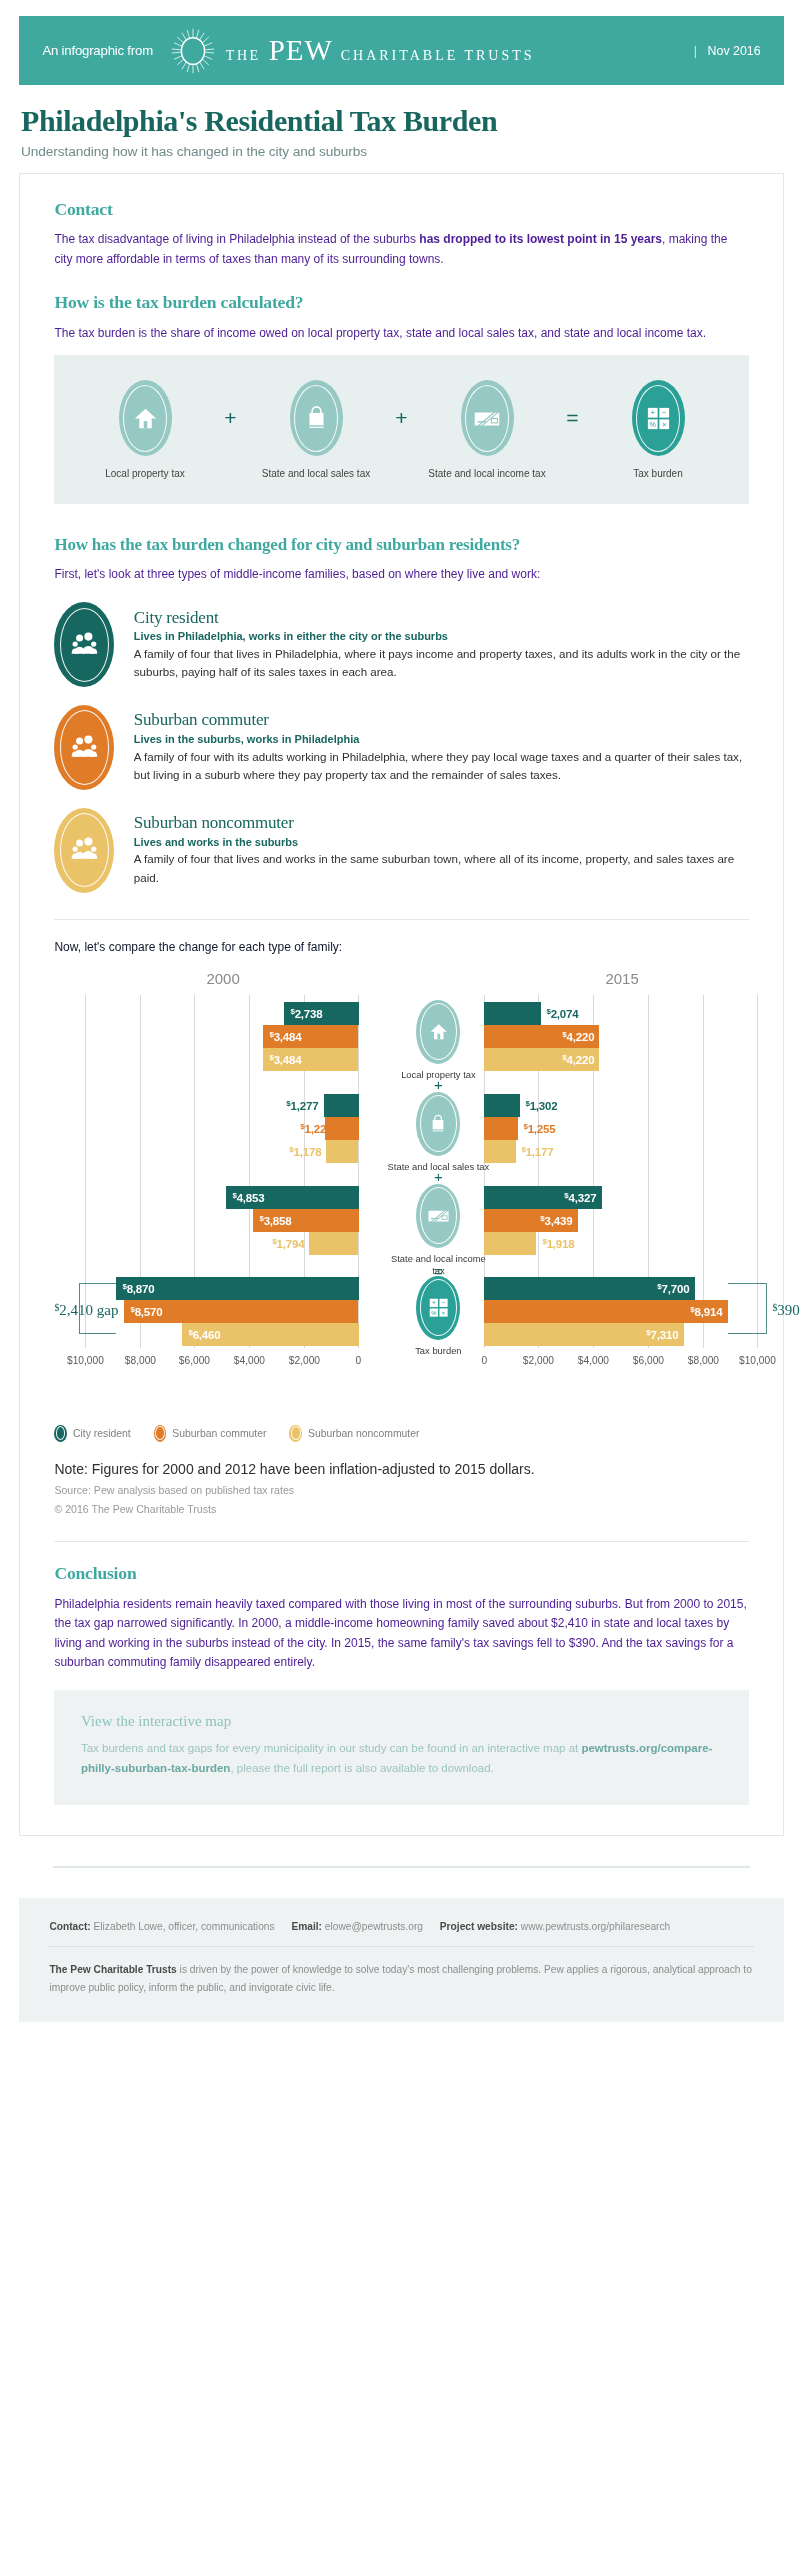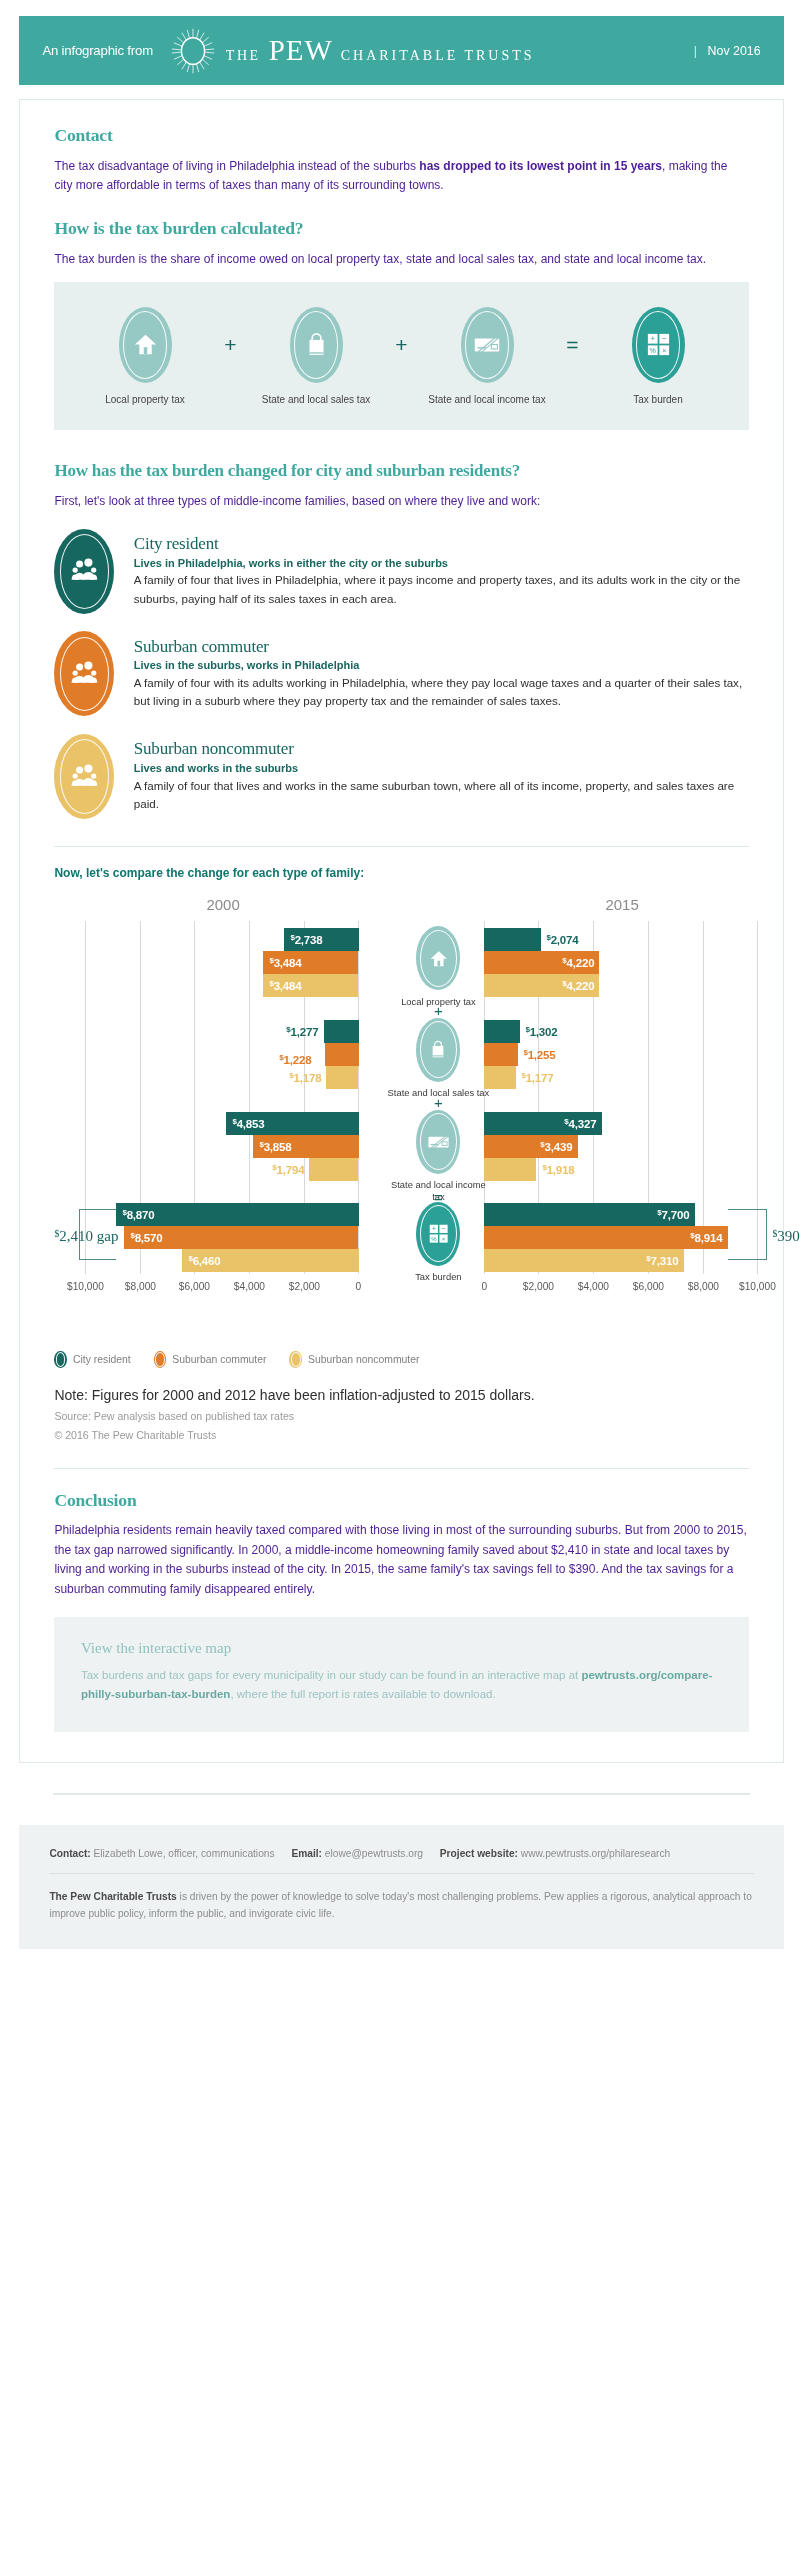--- a/index.html
+++ b/index.html
@@ -150,21 +150,21 @@
   .fam-desc {
     font-size: 11.6px;
     line-height: 1.6;
     color: #2f2f2f;
     margin-top: 2.6px;
   }
 
   hr.rule { border: none; border-top: 0.9px solid #dfe9e8; margin: 26.5px 0 0 0; }
 
   
-  .chart-intro { font-size: 12px; color: #0f766e; margin-top: 19.4px; font-weight: bold; }
+  .chart-intro { font-size: 12px; color: #0f172a; margin-top: 19.4px; }
   .chart {
     position: relative;
     margin-top: 16px;
     height: 441px;
   }
   .yearlabel {
     position: absolute;
     font-size: 15px;
     color: #8a8a8a;
     font-family: "Liberation Sans", sans-serif;
@@ -311,20 +311,24 @@
         <span class="pew-pew">PEW</span>
         <span class="pew-ct">CHARITABLE TRUSTS</span>
       </span>
     </div>
     <div class="topbar-right">
       <span class="tb-sep">|</span>
       <span>Nov 2016</span>
     </div>
   </div>
 
+  <div class="title-wrap">
+    <h1 class="maintitle">Philadelphia's Residential Tax Burden</h1>
+    <div class="subtitle">Understanding how it has changed in the city and suburbs</div>
+  </div>
 
   <div class="card">
 
     <h2 class="sect">Contact</h2>
     <p class="body">
       <span>The tax disadvantage of living in Philadelphia instead of the suburbs </span><b>has dropped to its lowest point in 15 years</b><span>, making the city more affordable in terms of taxes than many of its surrounding towns.</span>
     </p>
 
     <div class="spacer-26"></div>
 
@@ -515,21 +519,21 @@
           <div class="cop" style="left: 331px; top: 173px;">+</div>
           <div class="bar c-teal" style="left: 270px; width: 35px; top: 99px;"></div>
           <div class="bar " style="top: 99px; left: 215px; width: 49px; justify-content: flex-end;">
             <span class="val t-teal"><sup>$</sup>1,277</span>
           </div>
           <div class="bar c-teal" style="left: 430px; width: 36px; top: 99px;"></div>
           <div class="bar " style="top: 99px; left: 471px;">
             <span class="val t-teal"><sup>$</sup>1,302</span>
           </div>
           <div class="bar c-orange" style="left: 271px; width: 34px; top: 122px;"></div>
-          <div class="bar " style="top: 122px; left: 208px; width: 49px; justify-content: flex-end; align-items: flex-end;">
+          <div class="bar " style="top: 122px; left: 229px; width: 49px; justify-content: flex-end;">
             <span class="val t-orange"><sup>$</sup>1,228</span>
           </div>
           <div class="bar c-orange" style="left: 430px; width: 34px; top: 122px;"></div>
           <div class="bar " style="top: 122px; left: 469px;">
             <span class="val t-orange"><sup>$</sup>1,255</span>
           </div>
           <div class="bar c-gold" style="left: 272px; width: 32px; top: 145px;"></div>
           <div class="bar " style="top: 145px; left: 218px; width: 49px; justify-content: flex-end;">
             <span class="val t-gold"><sup>$</sup>1,178</span>
           </div>
@@ -657,21 +661,21 @@
 
     <hr class="rule">
 
     <div style="height:21px"></div>
     <h2 class="sect">Conclusion</h2>
     <p class="body">Philadelphia residents remain heavily taxed compared with those living in most of the surrounding suburbs. But from 2000 to 2015, the tax gap narrowed significantly. In 2000, a middle-income homeowning family saved about $2,410 in state and local taxes by living and working in the suburbs instead of the city. In 2015, the same family's tax savings fell to $390. And the tax savings for a suburban commuting family disappeared entirely.</p>
 
     <div class="callout">
       <div class="callout-title">View the interactive map</div>
       <div class="callout-body">
-        <span>Tax burdens and tax gaps for every municipality in our study can be found in an interactive map at </span><b>pewtrusts.org/compare-philly-suburban-tax-burden</b><span>, where the full report is rates available to download.</span>
+        <span>Tax burdens and tax gaps for every municipality in our study can be found in an interactive map at </span><b>pewtrusts.org/compare-philly-suburban-tax-burden</b><span>, please the full report is also available to download.</span>
       </div>
     </div>
 
   </div>
 
   <div class="further">
     <hr class="thin">
     <hr class="thin">
   </div>
 

